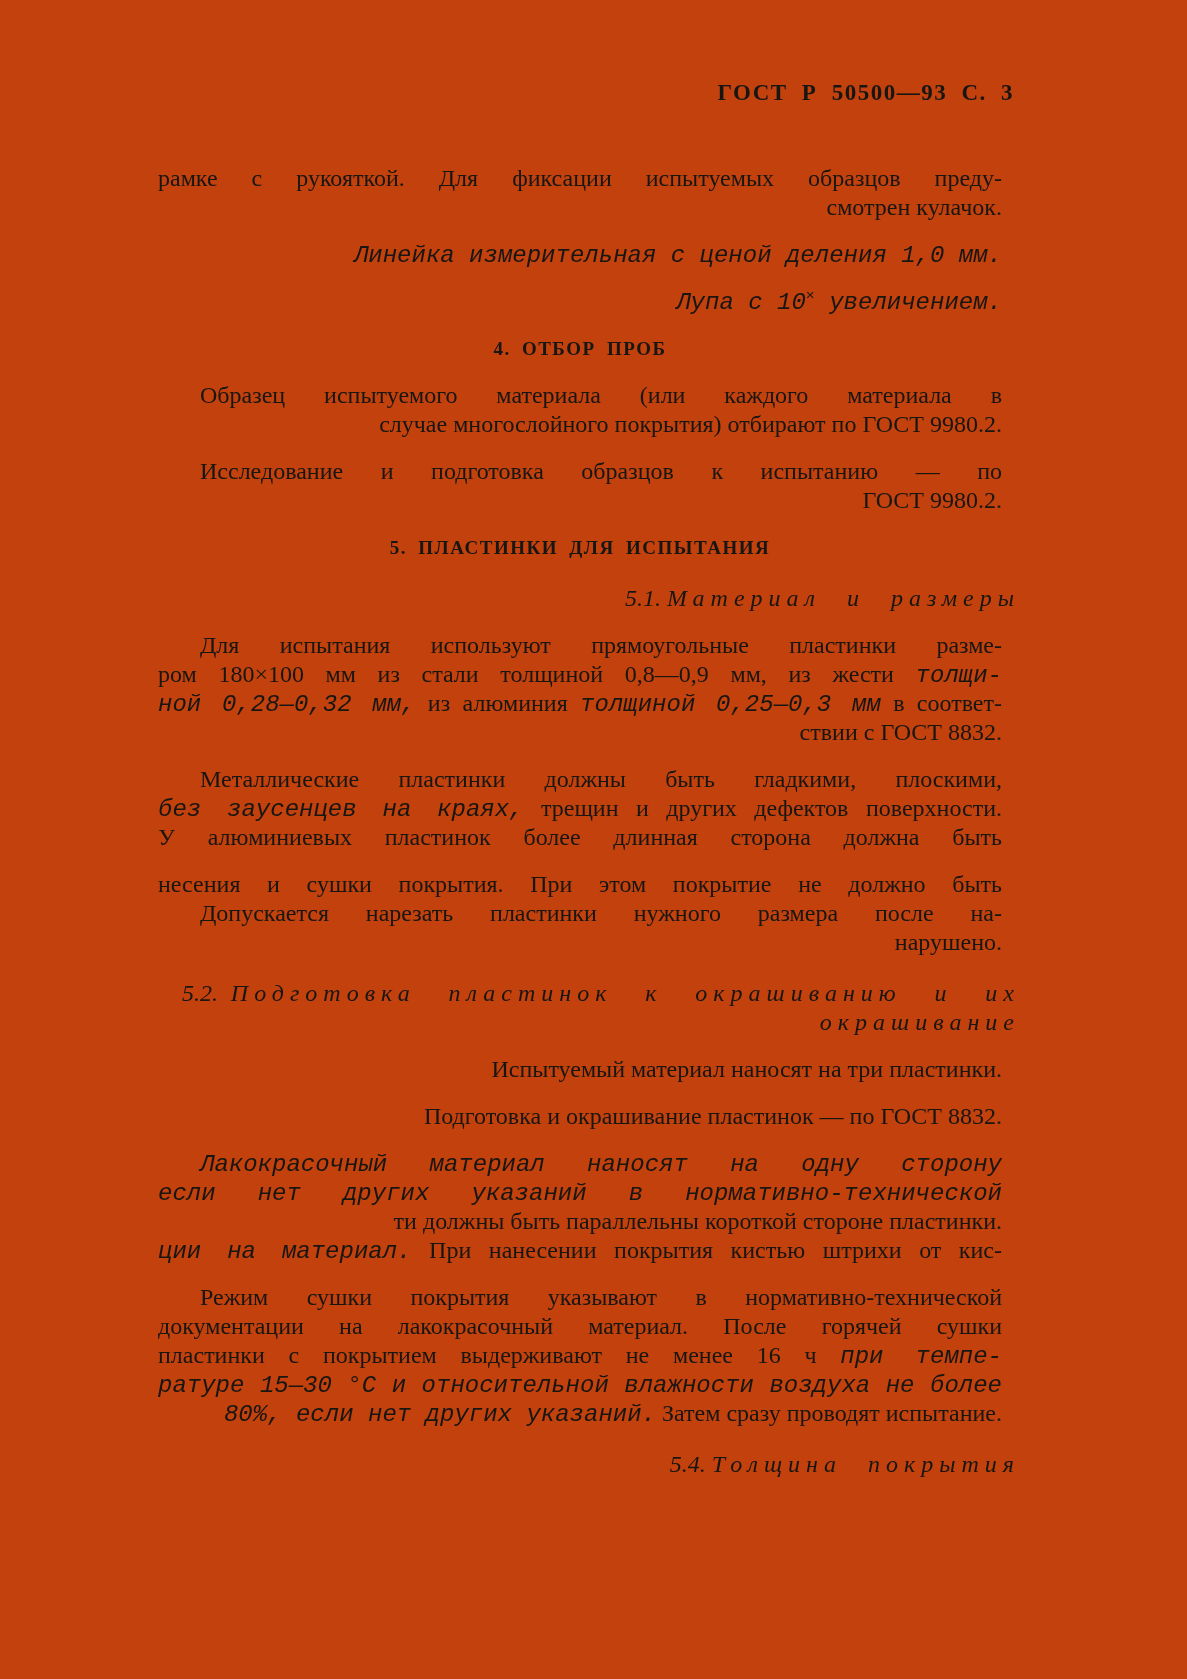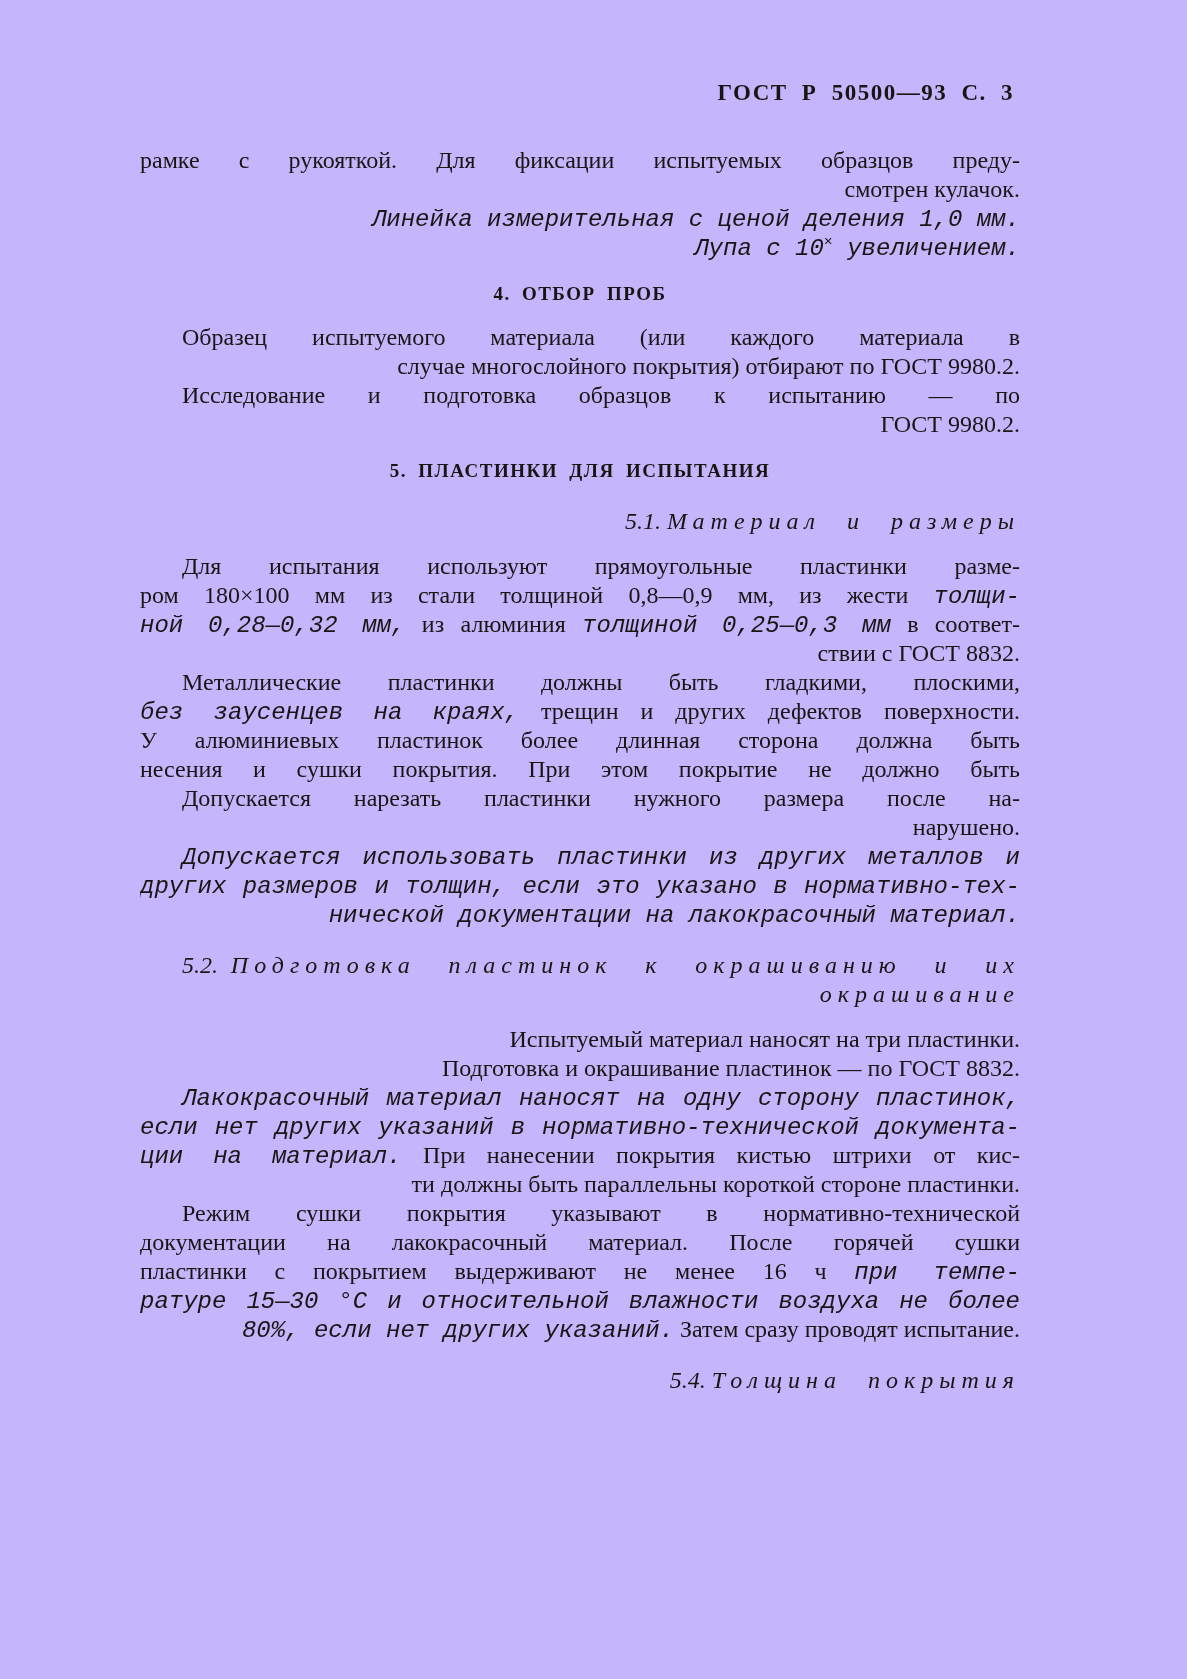--- a/index.html
+++ b/index.html
@@ -1,34 +1,34 @@
 <!DOCTYPE html>
 <html><head>
 <meta charset="utf-8">
 <style>
   html,body { margin:0; padding:0; background:#ffffff; }
   .page {
     position:relative;
     width:1187px; height:1679px;
-    background:#c4b5fd;
+    background:#c2410c;
     color:#181612;
     font-family:"Liberation Serif","DejaVu Serif",serif;
     overflow:hidden;
   }
   .header {
     position:absolute; top:80px; left:140px; width:874px;
     text-align:right;
     font-weight:bold; font-size:23px;
     letter-spacing:1.5px; word-spacing:7px;
   }
   .content {
     position:absolute; top:146px; left:140px; width:880px;
     font-size:24px; line-height:29px;
   }
-  .p { margin:0; }
+  .p { margin:18px; }
   .line { height:29px; line-height:29px; overflow:hidden; text-align:right; white-space:normal; }
   .line.j { text-align:justify; }
   .line.j::after { content:""; display:inline-block; width:100%; }
   .indent { text-indent:42px; }
   .i { font-style:italic;font-family:Liberation Mono, monospace; }
   .sup { font-size:0.62em; vertical-align:super; line-height:0; }
   .sp { letter-spacing:6px; word-spacing:14px; }
   .h {
     height:29px; line-height:29px; overflow:hidden;
     text-align:center; font-weight:bold; font-size:19px;
@@ -77,40 +77,35 @@
       <div class="p">
         <div class="line j indent"><span class="">Металлические пластинки должны быть гладкими, плоскими,</span></div>
         <div class="line j"><span class="i">без заусенцев на краях,</span><span class=""> трещин и других дефектов поверхности.</span></div>
         <div class="line j"><span class="">У алюминиевых пластинок более длинная сторона должна быть</span></div>
       </div>
       <div class="p">
         <div class="line j"><span class="">несения и сушки покрытия. При этом покрытие не должно быть</span></div>
         <div class="line j indent"><span class="">Допускается нарезать пластинки нужного размера после на-</span></div>
         <div class="line"><span class="">нарушено.</span></div>
       </div>
-      <div class="p">
-        <div class="line j indent"><span class="i">Допускается использовать пластинки из других металлов и</span></div>
-        <div class="line j"><span class="i">других размеров и толщин, если это указано в нормативно-тех-</span></div>
-        <div class="line"><span class="i">нической документации на лакокрасочный материал.</span></div>
-      </div>
       <div class="p sub">
         <div class="line j indent"><span class="">5.2. </span><span class="sp">Подготовка пластинок к окрашиванию и их</span></div>
         <div class="line"><span class="sp">окрашивание</span></div>
       </div>
       <div class="p">
         <div class="line indent"><span class="">Испытуемый материал наносят на три пластинки.</span></div>
       </div>
       <div class="p">
         <div class="line indent"><span class="">Подготовка и окрашивание пластинок — по ГОСТ 8832.</span></div>
       </div>
       <div class="p">
         <div class="line j indent"><span class="i">Лакокрасочный материал наносят на одну сторону пластинок,</span></div>
         <div class="line j"><span class="i">если нет других указаний в нормативно-технической документа-</span></div>
+        <div class="line"><span class="">ти должны быть параллельны короткой стороне пластинки.</span></div>
         <div class="line j"><span class="i">ции на материал.</span><span class=""> При нанесении покрытия кистью штрихи от кис-</span></div>
-        <div class="line"><span class="">ти должны быть параллельны короткой стороне пластинки.</span></div>
       </div>
       <div class="p">
         <div class="line j indent"><span class="">Режим сушки покрытия указывают в нормативно-технической</span></div>
         <div class="line j"><span class="">документации на лакокрасочный материал. После горячей сушки</span></div>
         <div class="line j"><span class="">пластинки с покрытием выдерживают не менее 16 ч </span><span class="i">при темпе-</span></div>
         <div class="line j"><span class="i">ратуре 15—30 °С и относительной влажности воздуха не более</span></div>
         <div class="line"><span class="i">80%, если нет других указаний.</span><span class=""> Затем сразу проводят испытание.</span></div>
       </div>
       <div class="p sub">
         <div class="line indent"><span class="">5.4. </span><span class="sp">Толщина покрытия</span></div>

